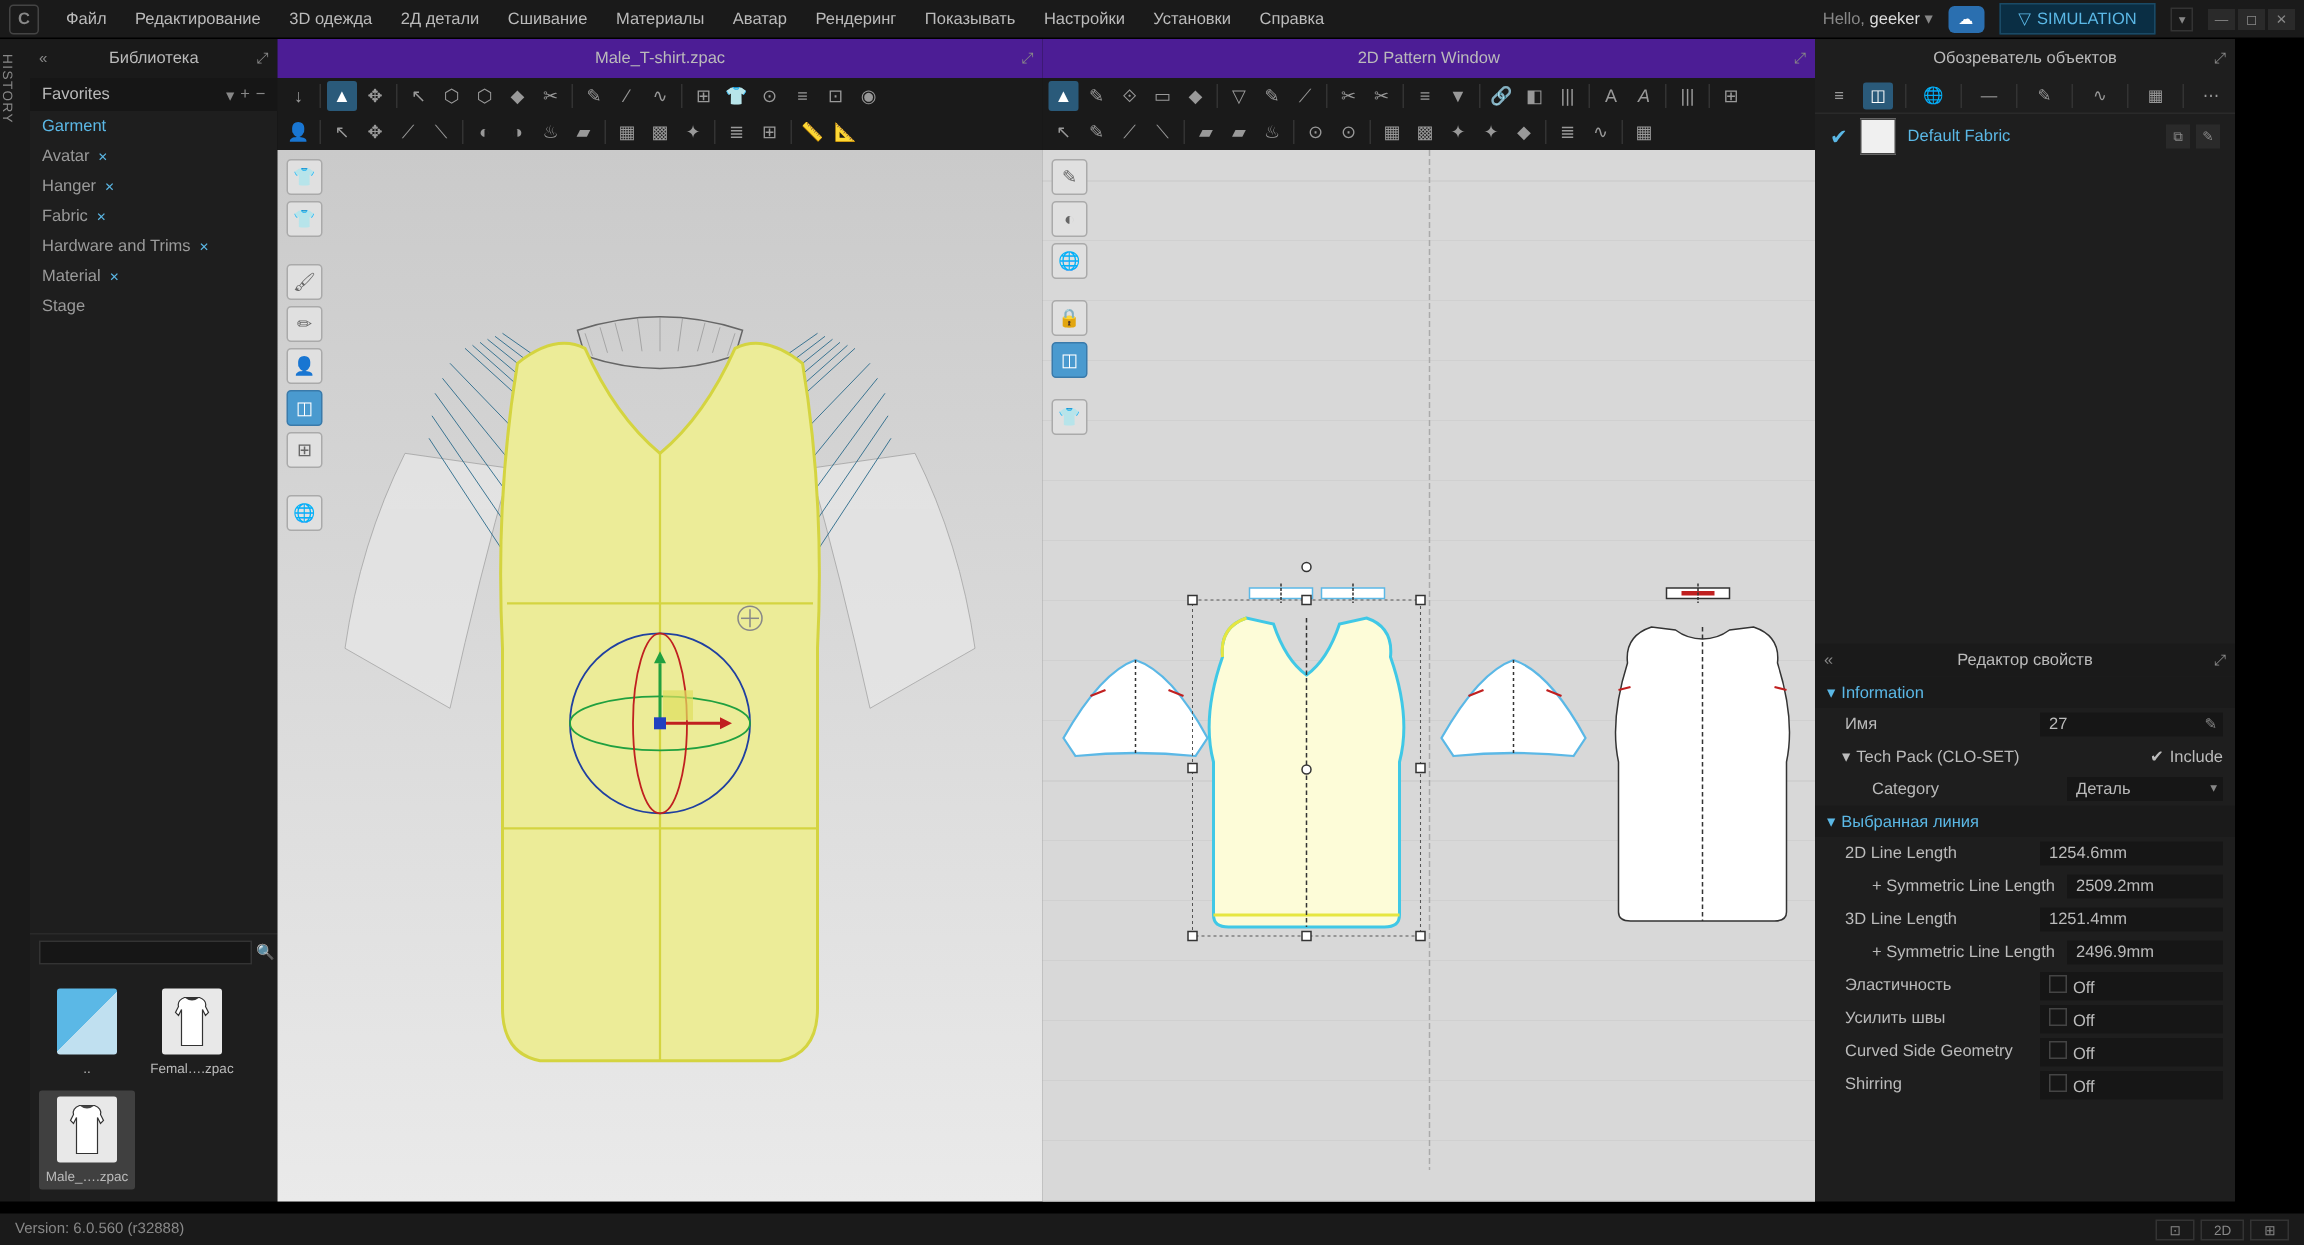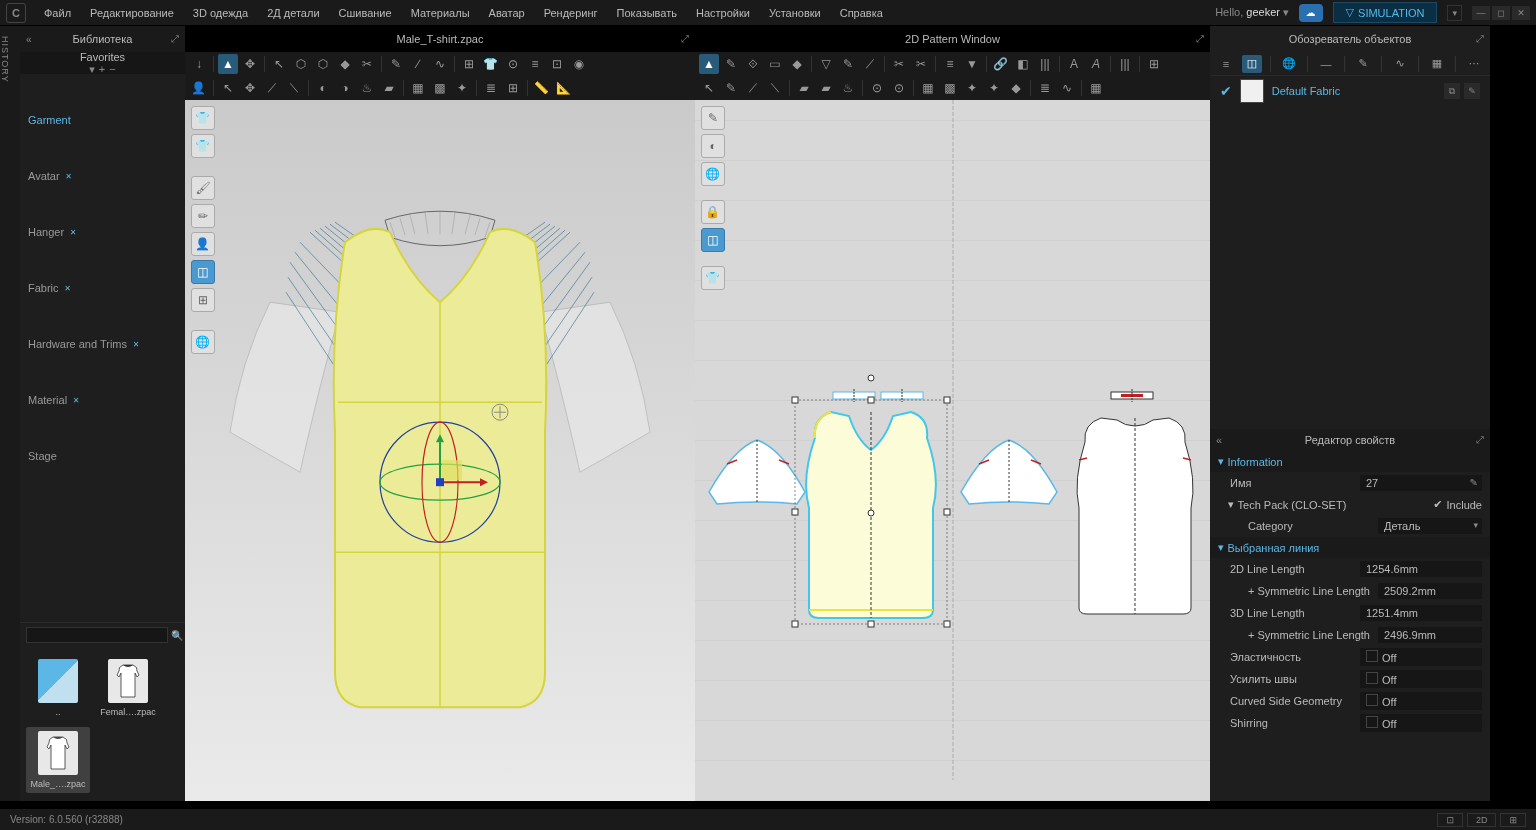--- a/index.html
+++ b/index.html
@@ -15,36 +15,36 @@
 .simbtn { background:#0a2e44; color:#5bb8e6; padding:3px 12px; border:1px solid #1a4a66; display:flex; align-items:center; gap:4px; font-size:11px; }
 .simexp { background:#1a1a1a; padding:2px 4px; border:1px solid #333; font-size:9px; color:#888; }
 .winctl { display:flex; gap:2px; }
 .winctl span { width:18px; height:14px; background:#2a2a2a; display:flex; align-items:center; justify-content:center; font-size:9px; color:#888; }
 .main { display:flex; height:775px; }
 .sidetab { width:20px; background:#1a1a1a; writing-mode:vertical-lr; text-orientation:mixed; padding-top:10px; color:#888; display:flex; flex-direction:column; gap:16px; font-size:9px; letter-spacing:1px; }
 .leftpanel { width:165px; background:#1e1e1e; display:flex; flex-direction:column; }
 .panelhdr { height:26px; background:#1a1a1a; display:flex; align-items:center; justify-content:center; position:relative; font-size:11px; color:#bbb; }
 .panelhdr .ctr { position:absolute; right:6px; display:flex; gap:3px; font-size:10px; color:#888; }
 .panelhdr .ctrl { position:absolute; left:6px; font-size:10px; color:#888; }
-.favrow { height:22px; background:#161616; padding:4px 8px; display:flex; align-items:center; justify-content:center; font-size:11px; color:#bbb;flex-direction:column; }
+.favrow { height:22px; background:#161616; padding:4px 8px; display:flex; align-items:center; justify-content:space-between; font-size:11px; color:#bbb; }
 .favrow .ic { display:flex; gap:4px; color:#888; }
-.libitem { padding:4px 8px; font-size:11px; display:flex; align-items:center; gap:4px; cursor:pointer;margin-top:36px; }
+.libitem { padding:4px 8px; font-size:11px; display:flex; align-items:center; gap:4px; cursor:pointer; }
 .libitem.sel { color:#5bb8e6; }
 .libitem .dot { width:10px; height:10px; display:inline-flex; align-items:center; justify-content:center; font-size:8px; color:#5bb8e6; }
 .libbody { flex:1; padding:4px 6px; }
 .searchrow { display:flex; align-items:center; gap:3px; padding:4px 6px; border-top:1px solid #2a2a2a; }
 .searchrow input { flex:1; background:#161616; border:1px solid #333; color:#888; height:16px; font-size:10px; padding:0 4px; }
 .searchrow span { color:#888; font-size:10px; }
 .thumbs { display:flex; flex-wrap:wrap; gap:6px; padding:8px 6px; }
 .thumb { width:64px; display:flex; flex-direction:column; align-items:center; gap:4px; padding:4px; border-radius:2px; cursor:pointer; }
 .thumb.sel { background:#404040; }
 .thumb .img { width:40px; height:44px; background:#e8e8e8; display:flex; align-items:center; justify-content:center; border-radius:2px; position:relative; }
 .thumb .lbl { font-size:9px; color:#bbb; text-align:center; }
 .viewport3d { width:510px; display:flex; flex-direction:column; background:#1a1a1a; }
-.vptitle { height:26px; display:flex; align-items:center; justify-content:center; position:relative; background:#000000; color:#bbb; }
+.vptitle { height:26px; display:flex; align-items:center; justify-content:center; position:relative; background:#4c1d95; color:#bbb; }
 .vptitle .exp { position:absolute; right:6px; color:#888; font-size:10px; }
 .toolbar { background:#1a1a1a; padding:2px 4px; display:flex; flex-wrap:wrap; gap:2px; align-items:center; }
 .tbtn { width:20px; height:20px; display:flex; align-items:center; justify-content:center; color:#999; cursor:pointer; border-radius:2px; font-size:12px; }
 .tbtn.sel { background:#2a5a7a; color:#fff; }
 .tdiv { width:1px; height:16px; background:#333; margin:0 2px; }
 .canvas3d { flex:1; background:linear-gradient(#cacaca,#eaeaea); position:relative; overflow:hidden; }
 .sidetools { position:absolute; left:6px; top:6px; display:flex; flex-direction:column; gap:4px; }
 .stbtn { width:24px; height:24px; background:#e0e0e0; border:1px solid #aaa; border-radius:3px; display:flex; align-items:center; justify-content:center; font-size:12px; color:#666; cursor:pointer; }
 .stbtn.sel { background:#4a9acf; color:#fff; border-color:#3a7aaa; }
 .tshirt3d { position:absolute; left:50%; top:50%; transform:translate(-50%,-48%); }

